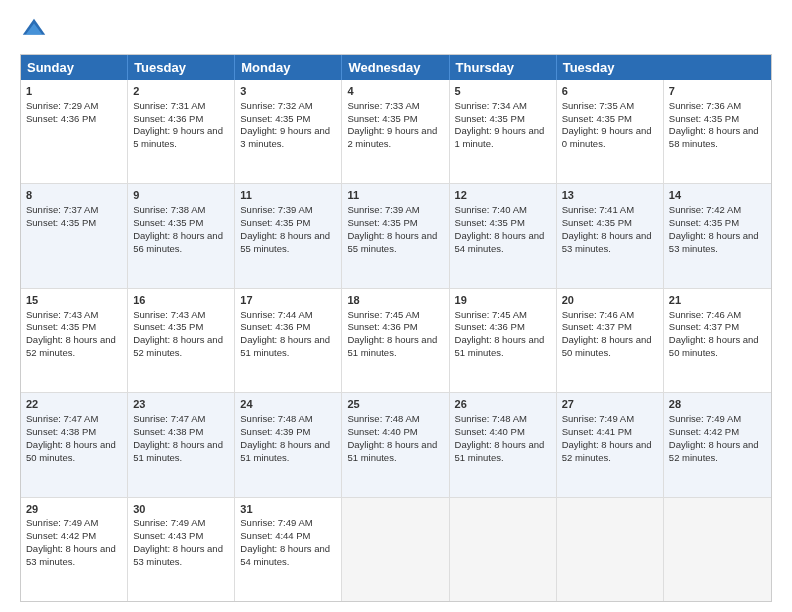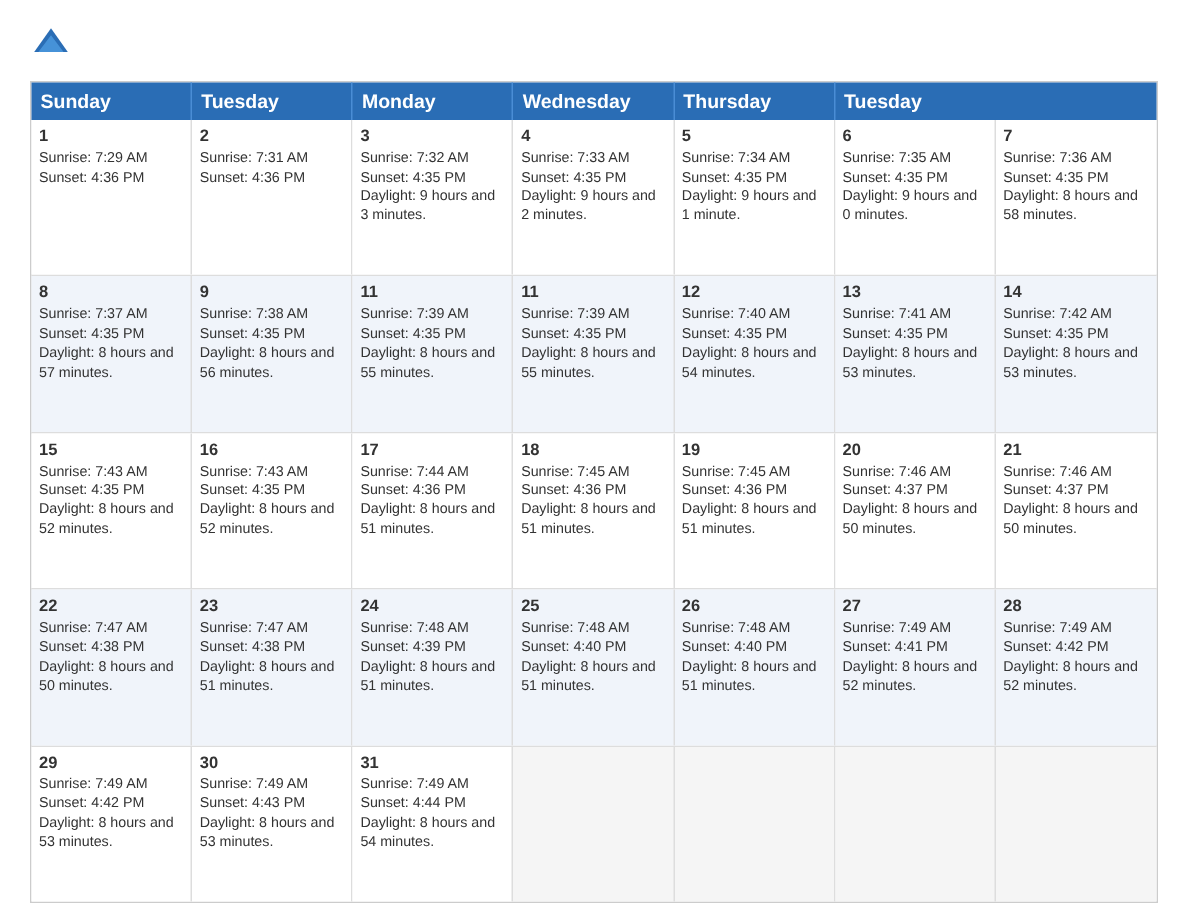--- a/index.html
+++ b/index.html
@@ -131,29 +131,29 @@
     <div class="cal-header-cell">Sunday</div>
         <div class="cal-header-cell">Tuesday</div>
         <div class="cal-header-cell">Monday</div>
         <div class="cal-header-cell">Wednesday</div>
         <div class="cal-header-cell">Thursday</div>
         <div class="cal-header-cell">Tuesday</div>
       </div>
     <div class="cal-body">
     <div class="cal-row">
           <div class="cal-cell"><span class="day-num">1</span><span>Sunrise: 7:29 AM</span><br><span>Sunset: 4:36 PM</span><br></div>
-          <div class="cal-cell"><span class="day-num">2</span><span>Sunrise: 7:31 AM</span><br><span>Sunset: 4:36 PM</span><br></div>
+          <div class="cal-cell"><span class="day-num">2</span><span>Sunrise: 7:31 AM</span><br><span>Sunset: 4:36 PM</span><br><span>Daylight: 9 hours and 5 minutes.</span></div>
           <div class="cal-cell"><span class="day-num">3</span><span>Sunrise: 7:32 AM</span><br><span>Sunset: 4:35 PM</span><br><span>Daylight: 9 hours and 3 minutes.</span></div>
           <div class="cal-cell"><span class="day-num">4</span><span>Sunrise: 7:33 AM</span><br><span>Sunset: 4:35 PM</span><br><span>Daylight: 9 hours and 2 minutes.</span></div>
           <div class="cal-cell"><span class="day-num">5</span><span>Sunrise: 7:34 AM</span><br><span>Sunset: 4:35 PM</span><br><span>Daylight: 9 hours and 1 minute.</span></div>
           <div class="cal-cell"><span class="day-num">6</span><span>Sunrise: 7:35 AM</span><br><span>Sunset: 4:35 PM</span><br><span>Daylight: 9 hours and 0 minutes.</span></div>
           <div class="cal-cell"><span class="day-num">7</span><span>Sunrise: 7:36 AM</span><br><span>Sunset: 4:35 PM</span><br><span>Daylight: 8 hours and 58 minutes.</span></div>
         </div>
         <div class="cal-row">
-          <div class="cal-cell"><span class="day-num">8</span><span>Sunrise: 7:37 AM</span><br><span>Sunset: 4:35 PM</span><br><span>Daylight: 8 hours and 57 minutes.</span></div>
+          <div class="cal-cell"><span class="day-num">8</span><span>Sunrise: 7:37 AM</span><br><span>Sunset: 4:35 PM</span><br></div>
           <div class="cal-cell"><span class="day-num">9</span><span>Sunrise: 7:38 AM</span><br><span>Sunset: 4:35 PM</span><br><span>Daylight: 8 hours and 56 minutes.</span></div>
           <div class="cal-cell"><span class="day-num">11</span><span>Sunrise: 7:39 AM</span><br><span>Sunset: 4:35 PM</span><br><span>Daylight: 8 hours and 55 minutes.</span></div>
           <div class="cal-cell"><span class="day-num">11</span><span>Sunrise: 7:39 AM</span><br><span>Sunset: 4:35 PM</span><br><span>Daylight: 8 hours and 55 minutes.</span></div>
           <div class="cal-cell"><span class="day-num">12</span><span>Sunrise: 7:40 AM</span><br><span>Sunset: 4:35 PM</span><br><span>Daylight: 8 hours and 54 minutes.</span></div>
           <div class="cal-cell"><span class="day-num">13</span><span>Sunrise: 7:41 AM</span><br><span>Sunset: 4:35 PM</span><br><span>Daylight: 8 hours and 53 minutes.</span></div>
           <div class="cal-cell"><span class="day-num">14</span><span>Sunrise: 7:42 AM</span><br><span>Sunset: 4:35 PM</span><br><span>Daylight: 8 hours and 53 minutes.</span></div>
         </div>
         <div class="cal-row">
           <div class="cal-cell"><span class="day-num">15</span><span>Sunrise: 7:43 AM</span><br><span>Sunset: 4:35 PM</span><br><span>Daylight: 8 hours and 52 minutes.</span></div>
           <div class="cal-cell"><span class="day-num">16</span><span>Sunrise: 7:43 AM</span><br><span>Sunset: 4:35 PM</span><br><span>Daylight: 8 hours and 52 minutes.</span></div>

